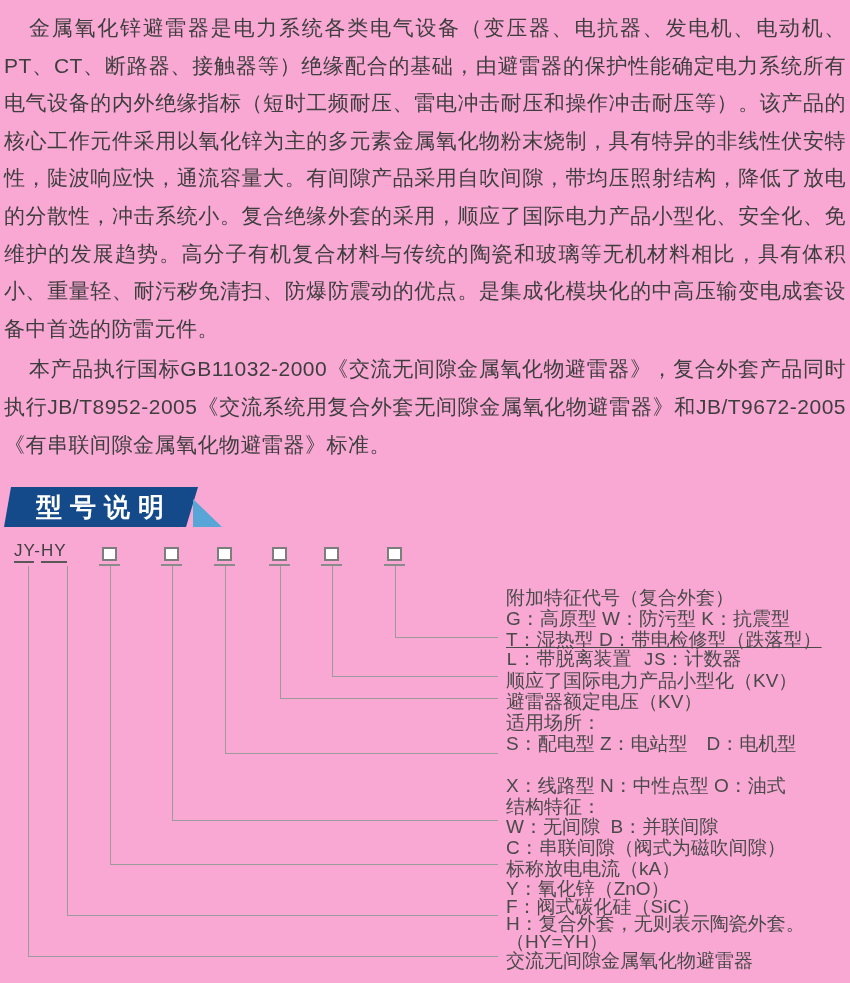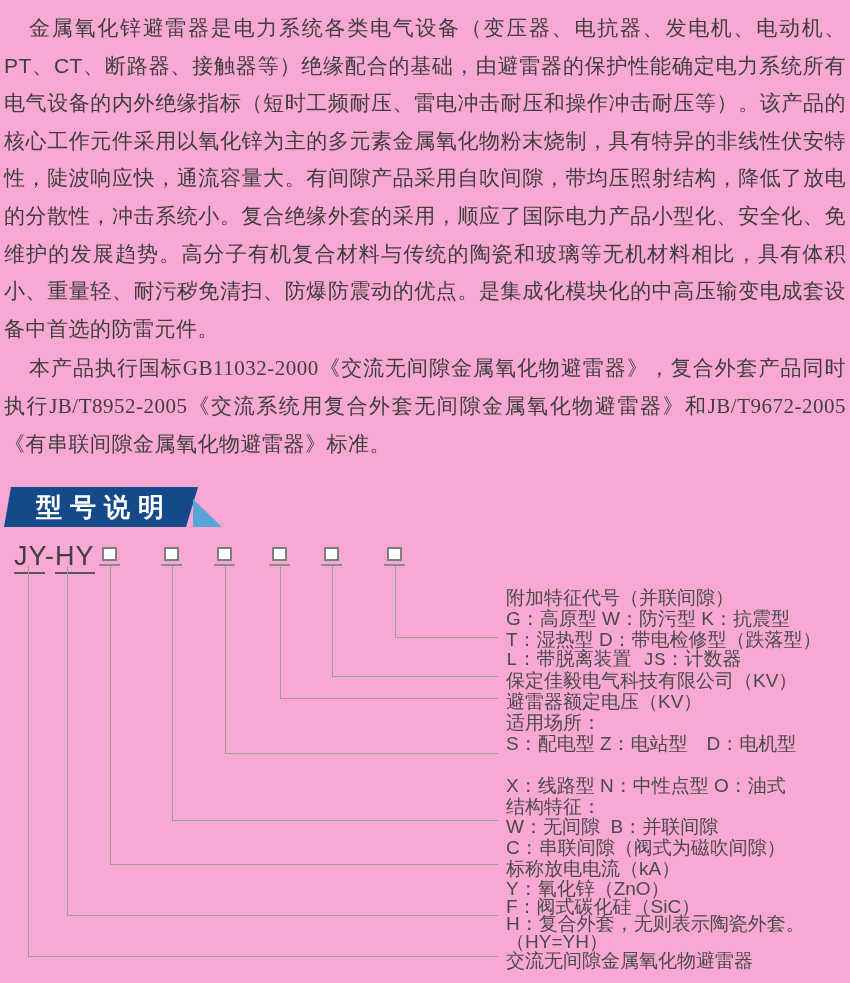--- a/index.html
+++ b/index.html
@@ -12,21 +12,21 @@
   }
   
   #intro{
     position:absolute;left:4px;top:9px;width:842px;
     font-size:21px;line-height:37.6px;
     color:#3e3e3e;
     text-align:justify;
     letter-spacing:0.5px;
   }
   #intro p{margin:0;text-indent:25px;}
-  #intro p + p{margin-top:3px;font-family:Liberation Serif, serif;}
+  #intro p + p{margin-top:3px;}
   
   .banner{
     position:absolute;left:4px;top:487px;width:194px;height:40px;
     background:#14498a;
     clip-path:polygon(7px 0, 194px 0, 182px 40px, 0 40px);
   }
   .banner-title{
     display:block;
     padding-left:32px;
     line-height:40px;
@@ -37,21 +37,21 @@
     white-space:nowrap;
   }
   .banner-fold{
     position:absolute;left:193px;top:499px;width:29px;height:28px;
     background:#58a5d8;
     clip-path:polygon(0 0, 100% 100%, 0 100%);
   }
   
   .model-code{
     position:absolute;left:14px;top:541px;
-    font-size:27px;color:#3f3f3f;
+    font-size:17px;color:#3f3f3f;
     letter-spacing:1px;
     white-space:nowrap;
   }
   .model-code .mu{
     border-bottom:2px solid #585858;
     padding-bottom:1px;
   }
   .pbox{
     position:absolute;top:547px;
     width:11px;height:10px;
@@ -103,25 +103,25 @@
 
   <div class="conn" style="left:28px;  width:469px; height:390px;"></div>
   <div class="conn" style="left:67px;  width:430px; height:349px;"></div>
   <div class="conn" style="left:110px; width:387px; height:298px;"></div>
   <div class="conn" style="left:172px; width:325px; height:254px;"></div>
   <div class="conn" style="left:225px; width:272px; height:187px;"></div>
   <div class="conn" style="left:280px; width:217px; height:132px;"></div>
   <div class="conn" style="left:332px; width:165px; height:110px;"></div>
   <div class="conn" style="left:395px; width:102px; height:71px;"></div>
 
-  <div class="dlabel" style="top:588px;">附加特征代号（并联间隙）</div>
+  <div class="dlabel" style="top:588px;">附加特征代号（复合外套）</div>
   <div class="dlabel" style="top:609px;">G：高原型 W：防污型 K：抗震型</div>
-  <div class="dlabel" style="top:630px;">T：湿热型 D：带电检修型（跌落型）</div>
+  <div class="dlabel" style="top:630px;text-decoration:underline;">T：湿热型 D：带电检修型（跌落型）</div>
   <div class="dlabel" style="top:650px;font-family:Liberation Mono, monospace;">L：带脱离装置 JS：计数器</div>
-  <div class="dlabel" style="top:671px;">保定佳毅电气科技有限公司（KV）</div>
+  <div class="dlabel" style="top:671px;">顺应了国际电力产品小型化（KV）</div>
   <div class="dlabel" style="top:692px;">避雷器额定电压（KV）</div>
   <div class="dlabel" style="top:713px;">适用场所：</div>
   <div class="dlabel" style="top:734px;">S：配电型 Z：电站型　D：电机型</div>
   <div class="dlabel" style="top:776px;text-align:right;">X：线路型 N：中性点型 O：油式</div>
   <div class="dlabel" style="top:797px;">结构特征：</div>
   <div class="dlabel" style="top:817px;">W：无间隙  B：并联间隙</div>
   <div class="dlabel" style="top:838px;">C：串联间隙（阀式为磁吹间隙）</div>
   <div class="dlabel" style="top:859px;">标称放电电流（kA）</div>
   <div class="dlabel" style="top:879px;">Y：氧化锌（ZnO）</div>
   <div class="dlabel" style="top:897px;">F：阀式碳化硅（SiC）</div>

